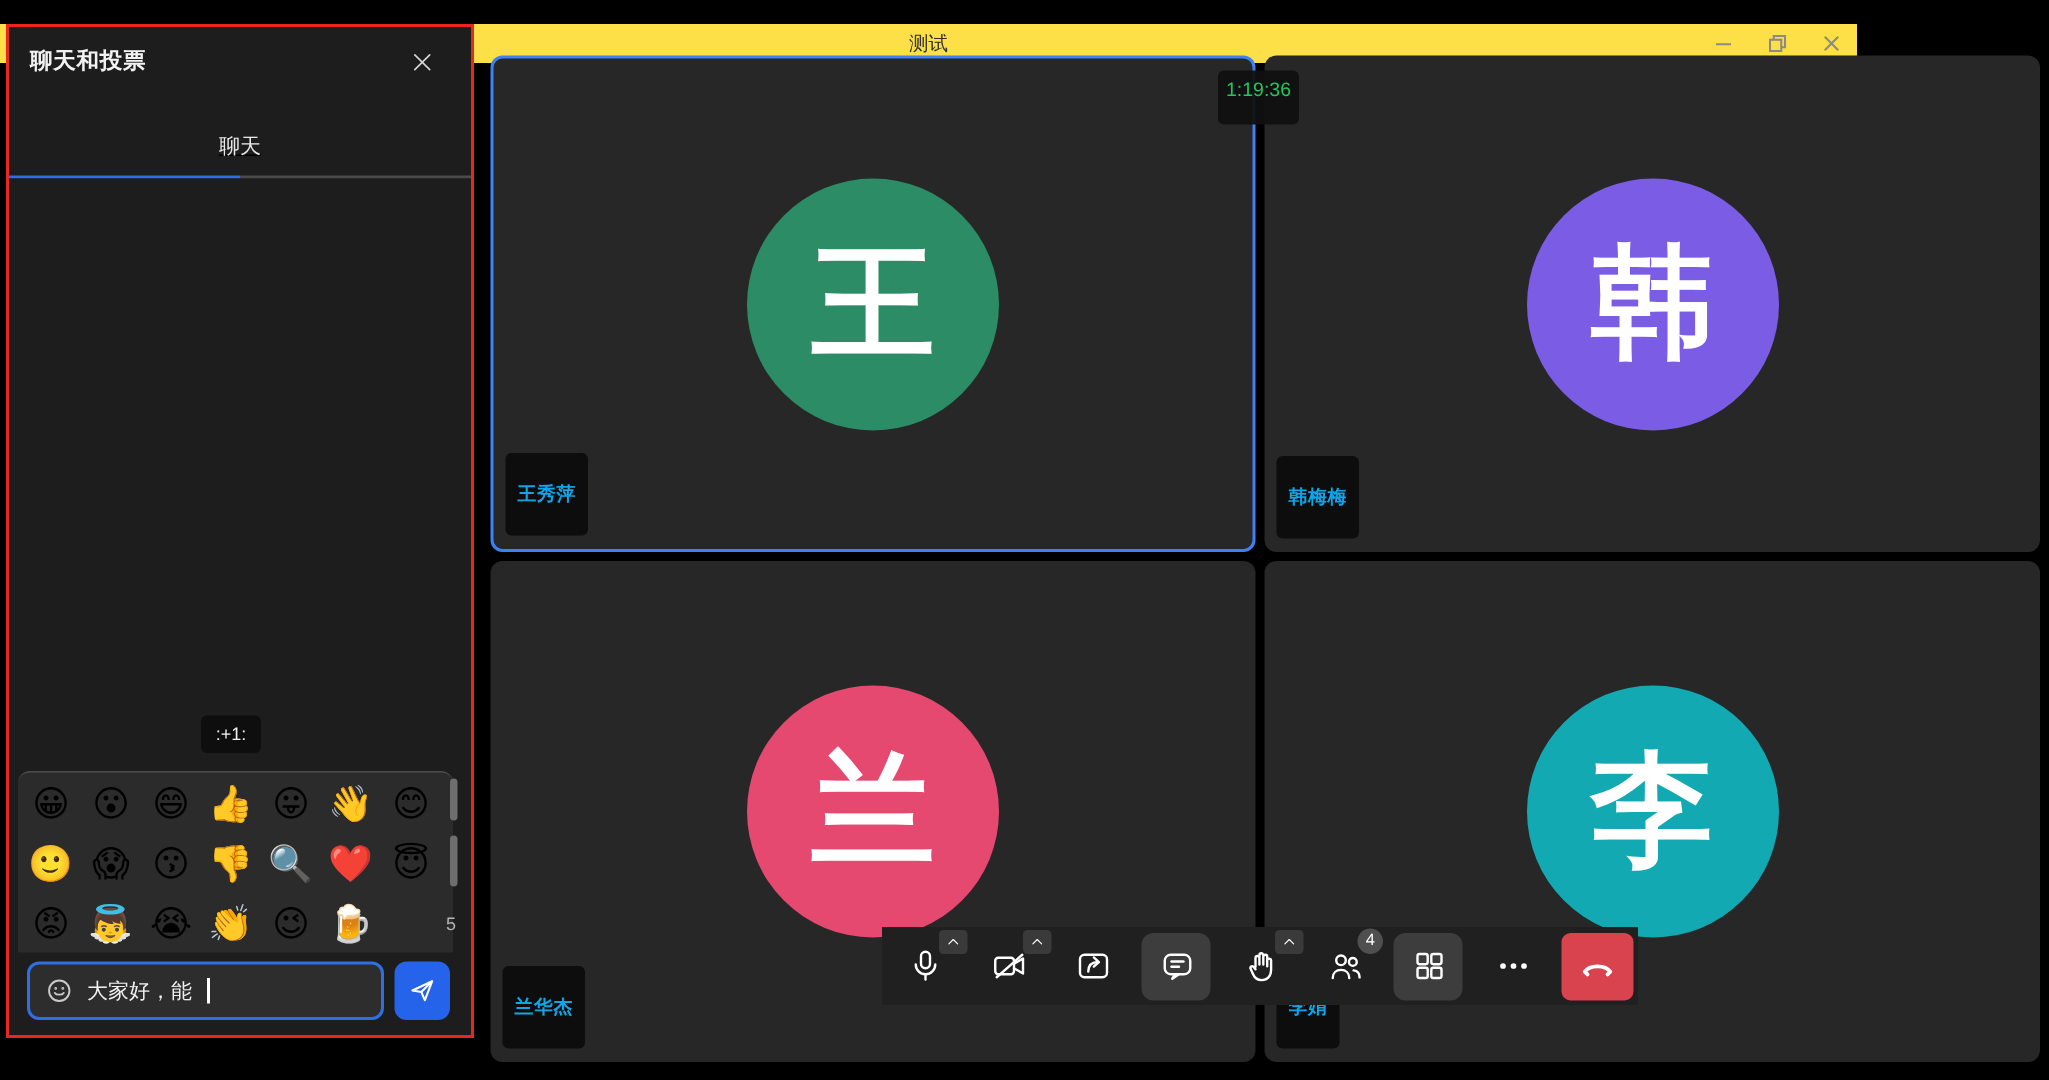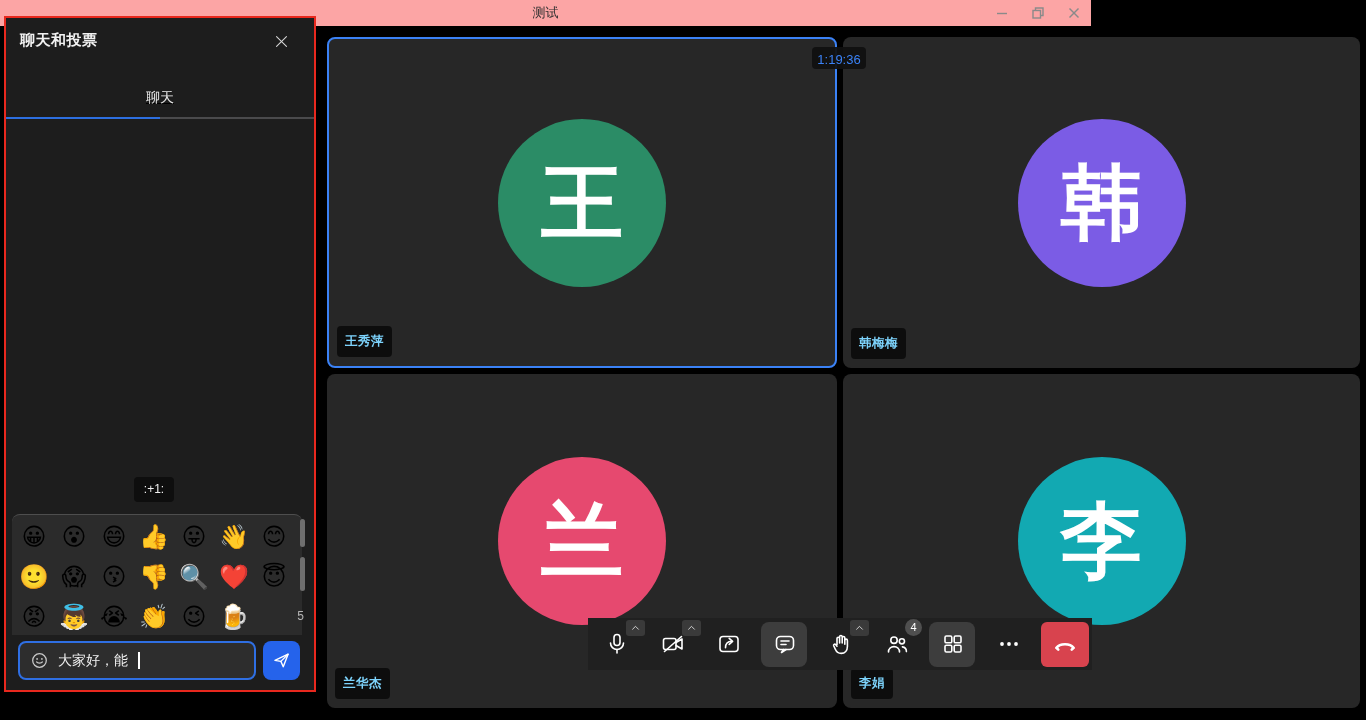--- a/index.html
+++ b/index.html
@@ -5,21 +5,21 @@
   html,body{margin:0;padding:0;}
   body{
     width:1366px;height:720px;position:relative;overflow:hidden;
     background:#000;font-family:"Liberation Sans","DejaVu Sans",sans-serif;
     -webkit-font-smoothing:antialiased;
   }
   svg{display:block;}
   .stroke{fill:none;stroke:#fff;stroke-width:1.6;stroke-linecap:round;stroke-linejoin:round;}
 
   
-  .titlebar{position:absolute;left:0;top:0;width:1091px;height:26px;background:#fca5a5;}
+  .titlebar{position:absolute;left:0;top:16px;width:1238px;height:26px;background:#fde047;}
   .win-title{position:absolute;left:0;right:0;top:0;height:26px;line-height:26px;text-align:center;
     font-size:13px;color:#2f2f2f;}
   .win-controls{position:absolute;right:6px;top:0;height:26px;display:flex;align-items:center;gap:14px;}
   .win-btn{width:22px;height:22px;display:flex;align-items:center;justify-content:center;}
   .win-btn svg{stroke:#8a8a8a;fill:none;stroke-width:1.4;}
 
   
   .chat-panel{position:absolute;left:4px;top:16px;width:312px;height:676px;box-sizing:border-box;
     border:2px solid #e8281e;background:#1d1d1d;}
   .panel-title{position:absolute;left:14px;top:13px;font-size:15px;font-weight:bold;color:#f2f2f2;letter-spacing:.5px;}
@@ -55,24 +55,24 @@
     display:flex;align-items:center;justify-content:center;cursor:pointer;}
 
   
   .tile{position:absolute;background:#272727;border-radius:8px;box-sizing:border-box;}
   .tile-1{left:327px;top:37px;width:510px;height:331px;border:2px solid #3b82f6;}
   .tile-2{left:843px;top:37px;width:517px;height:331px;}
   .tile-3{left:327px;top:374px;width:510px;height:334px;}
   .tile-4{left:843px;top:374px;width:517px;height:334px;}
   .avatar{position:absolute;left:50%;top:50%;transform:translate(-50%,-50%);width:168px;height:168px;border-radius:50%;
     display:flex;align-items:center;justify-content:center;color:#fff;font-size:82px;font-weight:bold;line-height:1;}
-  .name-label{position:absolute;left:8px;bottom:9px;height:23px;line-height:23px;padding:4px 8px;border-radius:4px;
-    background:rgba(10,10,10,.88);color:#7dd3fc;font-size:12.5px;font-weight:bold;letter-spacing:.5px;}
-  .timer-badge{position:absolute;left:812px;top:47px;width:54px;height:22px;border-radius:4px;
-    background:rgba(16,16,16,.94);color:#3b82f6;font-size:13px;line-height:26px;text-align:center;z-index:5;}
+  .name-label{position:absolute;left:8px;bottom:9px;height:23px;line-height:23px;padding:16px 8px;border-radius:4px;
+    background:rgba(10,10,10,.88);color:#0ea5e9;font-size:12.5px;font-weight:bold;letter-spacing:.5px;}
+  .timer-badge{position:absolute;left:812px;top:47px;width:54px;height:36px;border-radius:4px;
+    background:rgba(16,16,16,.94);color:#22c55e;font-size:13px;line-height:26px;text-align:center;z-index:5;}
 
   
   .toolbar{position:absolute;left:588px;top:618px;width:504px;height:52px;background:#202020;z-index:6;}
   .tb-btn{position:absolute;top:2px;width:48px;height:48px;display:flex;align-items:center;justify-content:center;cursor:pointer;}
   .tb-active-bg{position:absolute;top:4px;width:46px;height:45px;border-radius:8px;background:#3d3d3d;}
   .chev-btn{position:absolute;top:2px;width:19px;height:16px;border-radius:3px;background:#3a3a3a;
     display:flex;align-items:center;justify-content:center;cursor:pointer;z-index:7;}
   .chev-btn svg{stroke:#fff;fill:none;stroke-width:1.8;stroke-linecap:round;stroke-linejoin:round;}
   .count-badge{position:absolute;left:317px;top:1px;width:17px;height:17px;border-radius:50%;background:#4f4f4f;
     color:#fff;font-size:11px;line-height:17px;text-align:center;z-index:8;}

